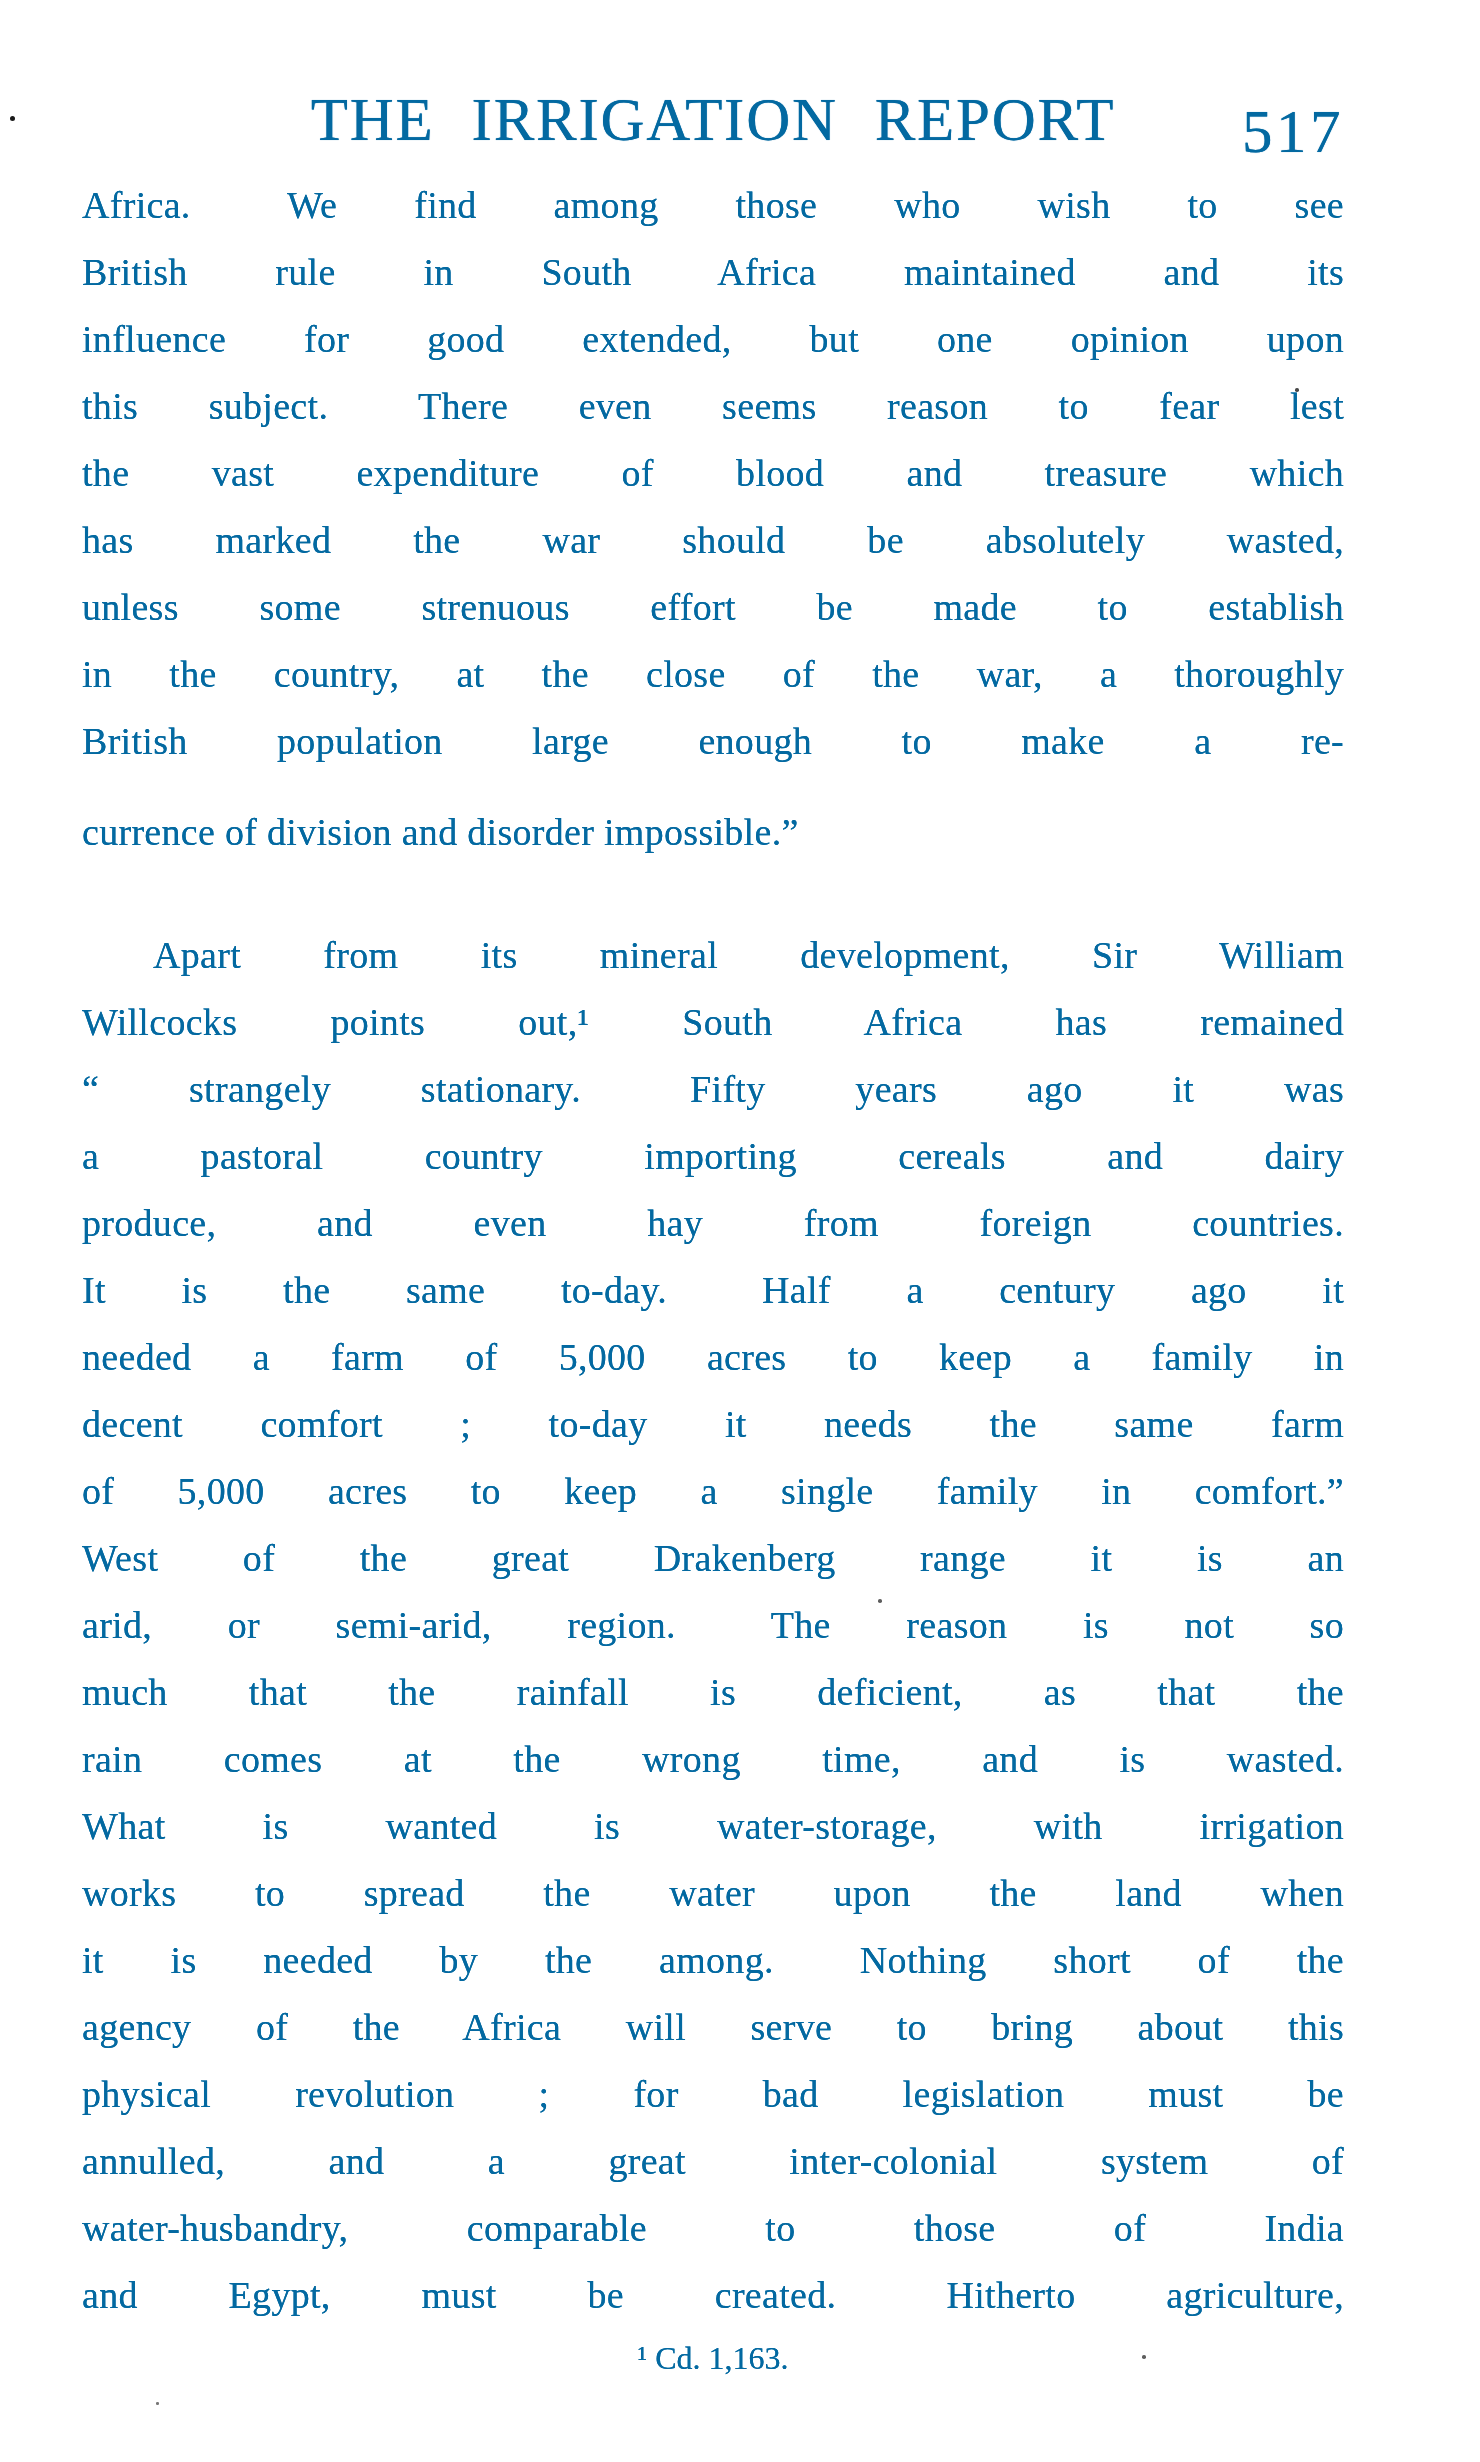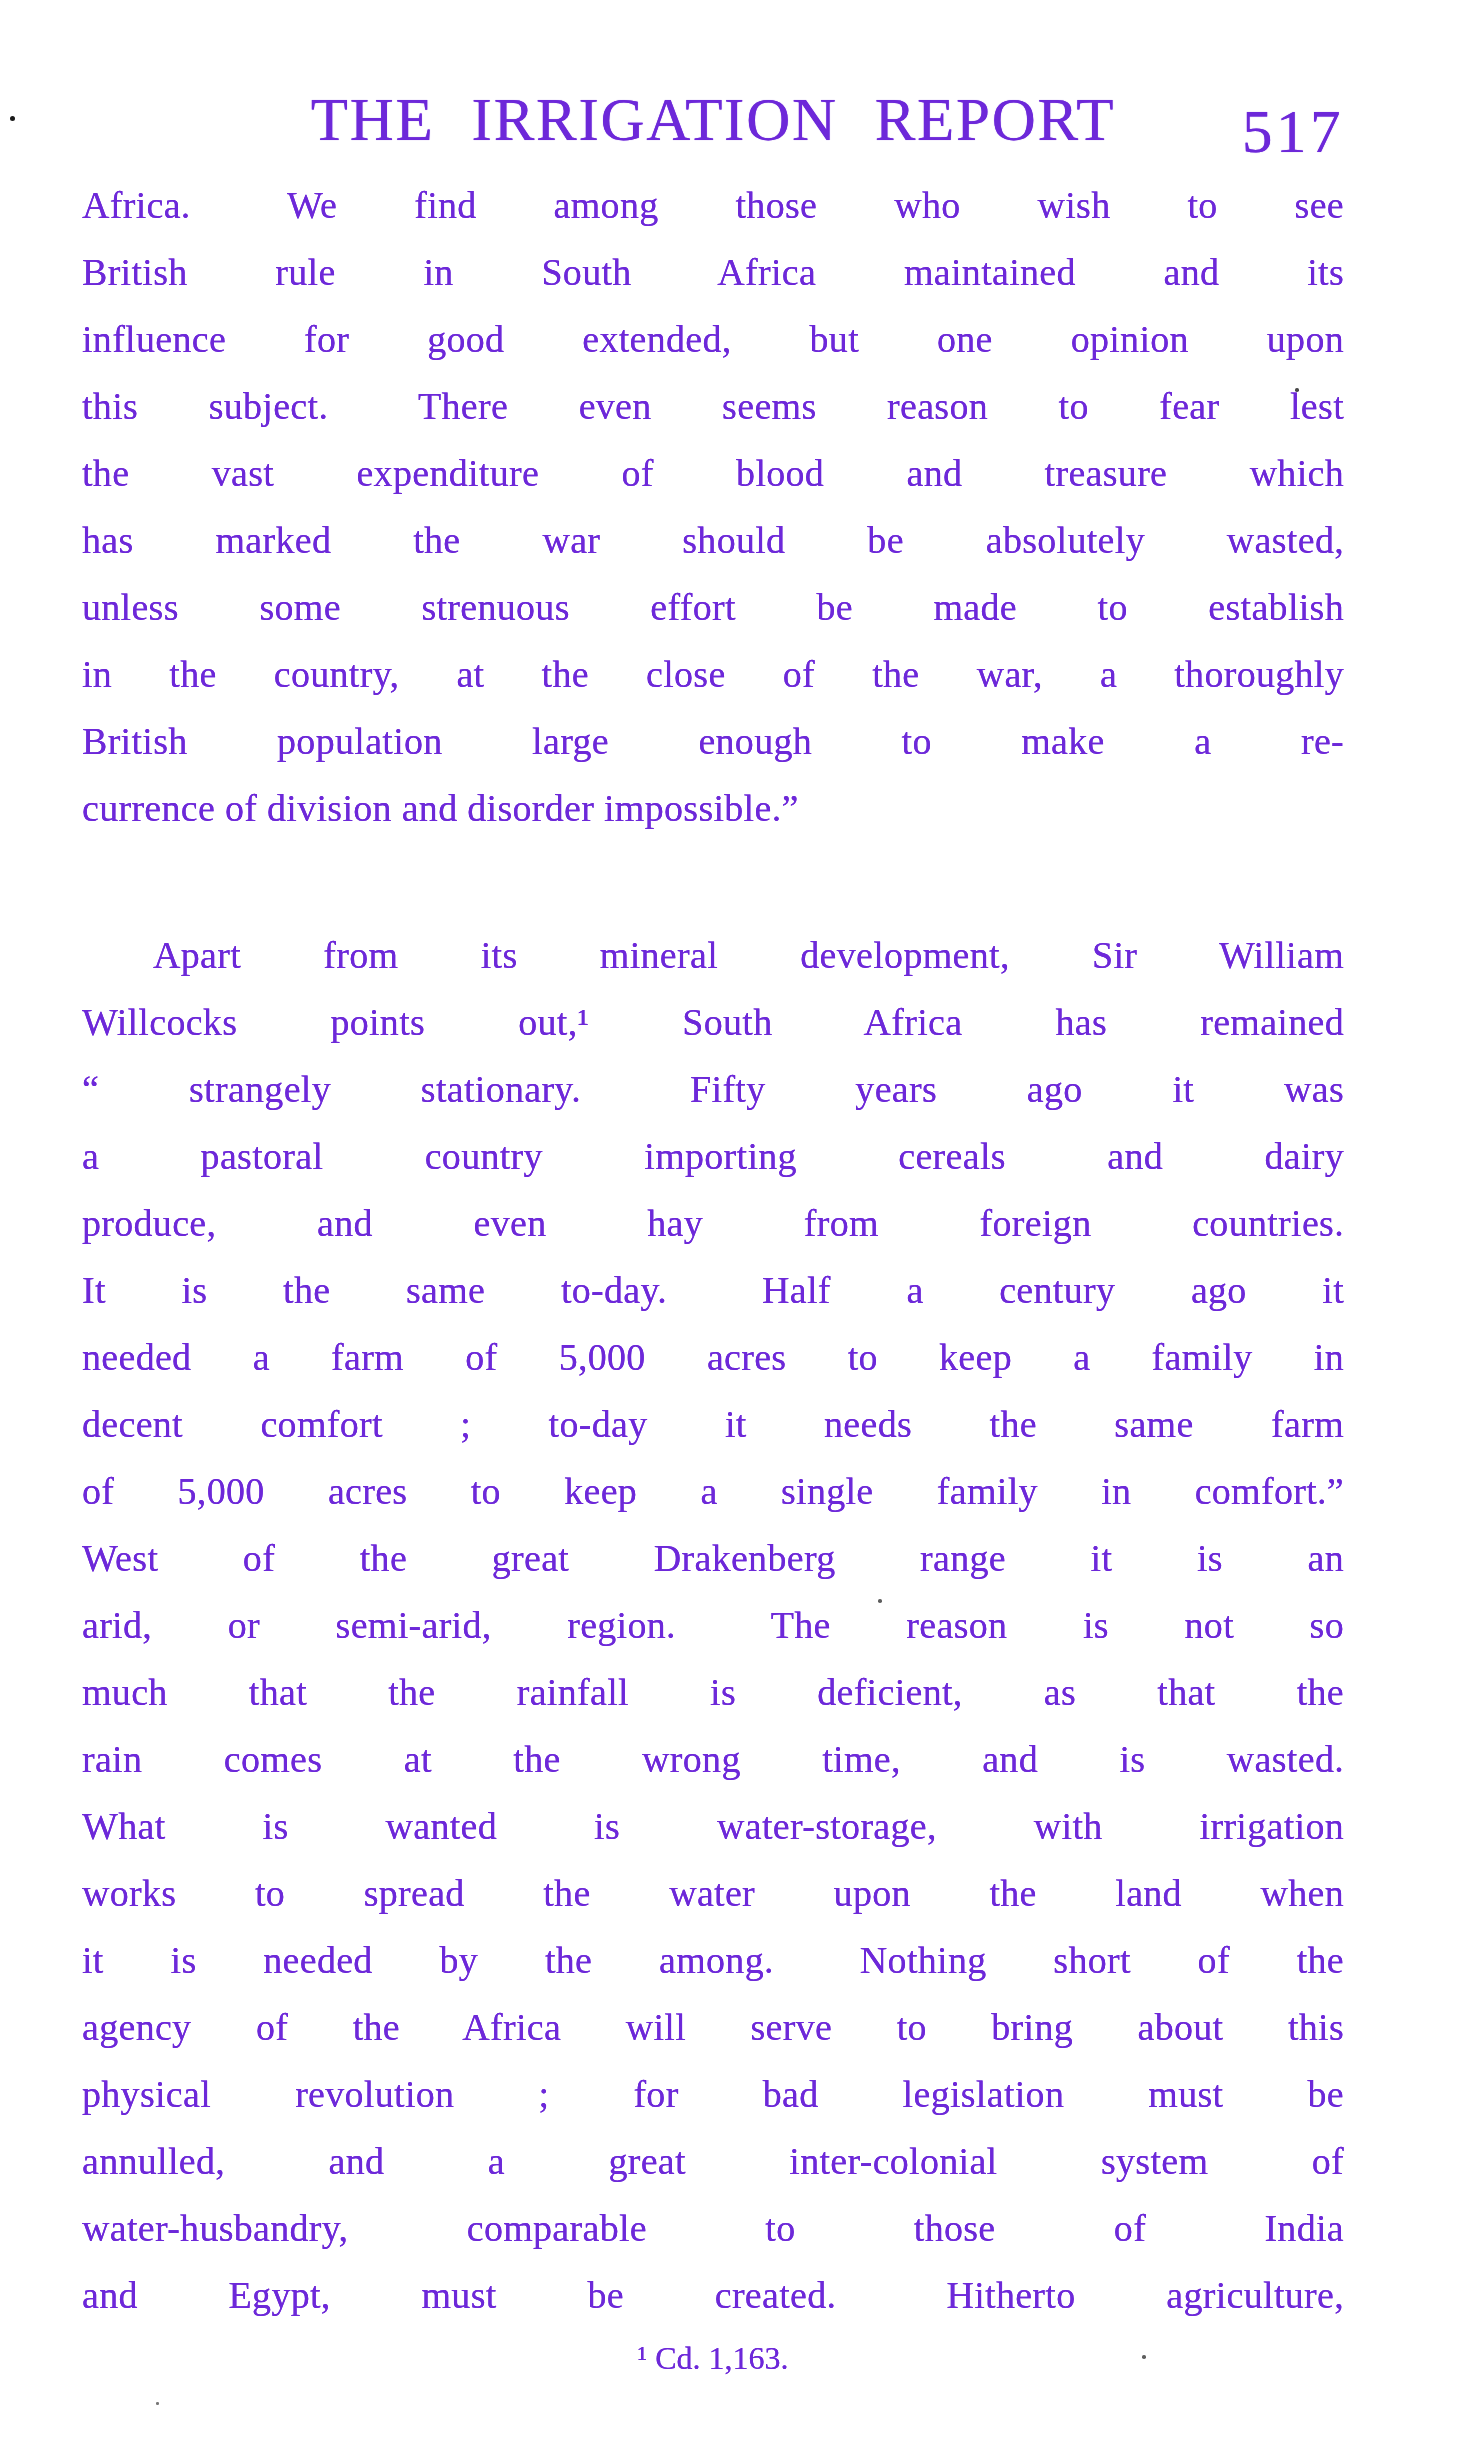--- a/index.html
+++ b/index.html
@@ -1,21 +1,21 @@
 <!DOCTYPE html>
 <html style="font-size:14px"><head>
 <meta charset="utf-8">
 <style>
   html, body { margin: 0; padding: 0; background: #ffffff; }
   .page {
     position: relative;
     width: 1481px;
     height: 2462px;
     background: #ffffff;
-    color: #6d28d9;
+    color: #0369a1;
     font-family: "Liberation Serif", "DejaVu Serif", serif;
     overflow: hidden;
   }
   .header {
     position: absolute;
     left: 82px;
     top: 87px;
     width: 1262px;
     height: 71px;
     font-size: 61px;
@@ -41,21 +41,21 @@
   }
   .p1 { top: 172px; }
   .p2 { top: 922px; }
   .line {
     height: 67px;
     line-height: 67px;
     text-align: justify;
     text-align-last: justify;
     text-shadow: 0 0 0.6px currentColor;
   }
-  .line.no-just { text-align-last: left; }
+  .line.no-just { text-align-last: left; margin-top: 24px; }
   .line.indent { text-indent: 71px; }
   .footnote {
     position: absolute;
     left: 82px;
     top: 2336px;
     width: 1262px;
     text-align: center;
     font-size: 32px;
     line-height: 45px;
     text-shadow: 0 0 0.5px currentColor;

